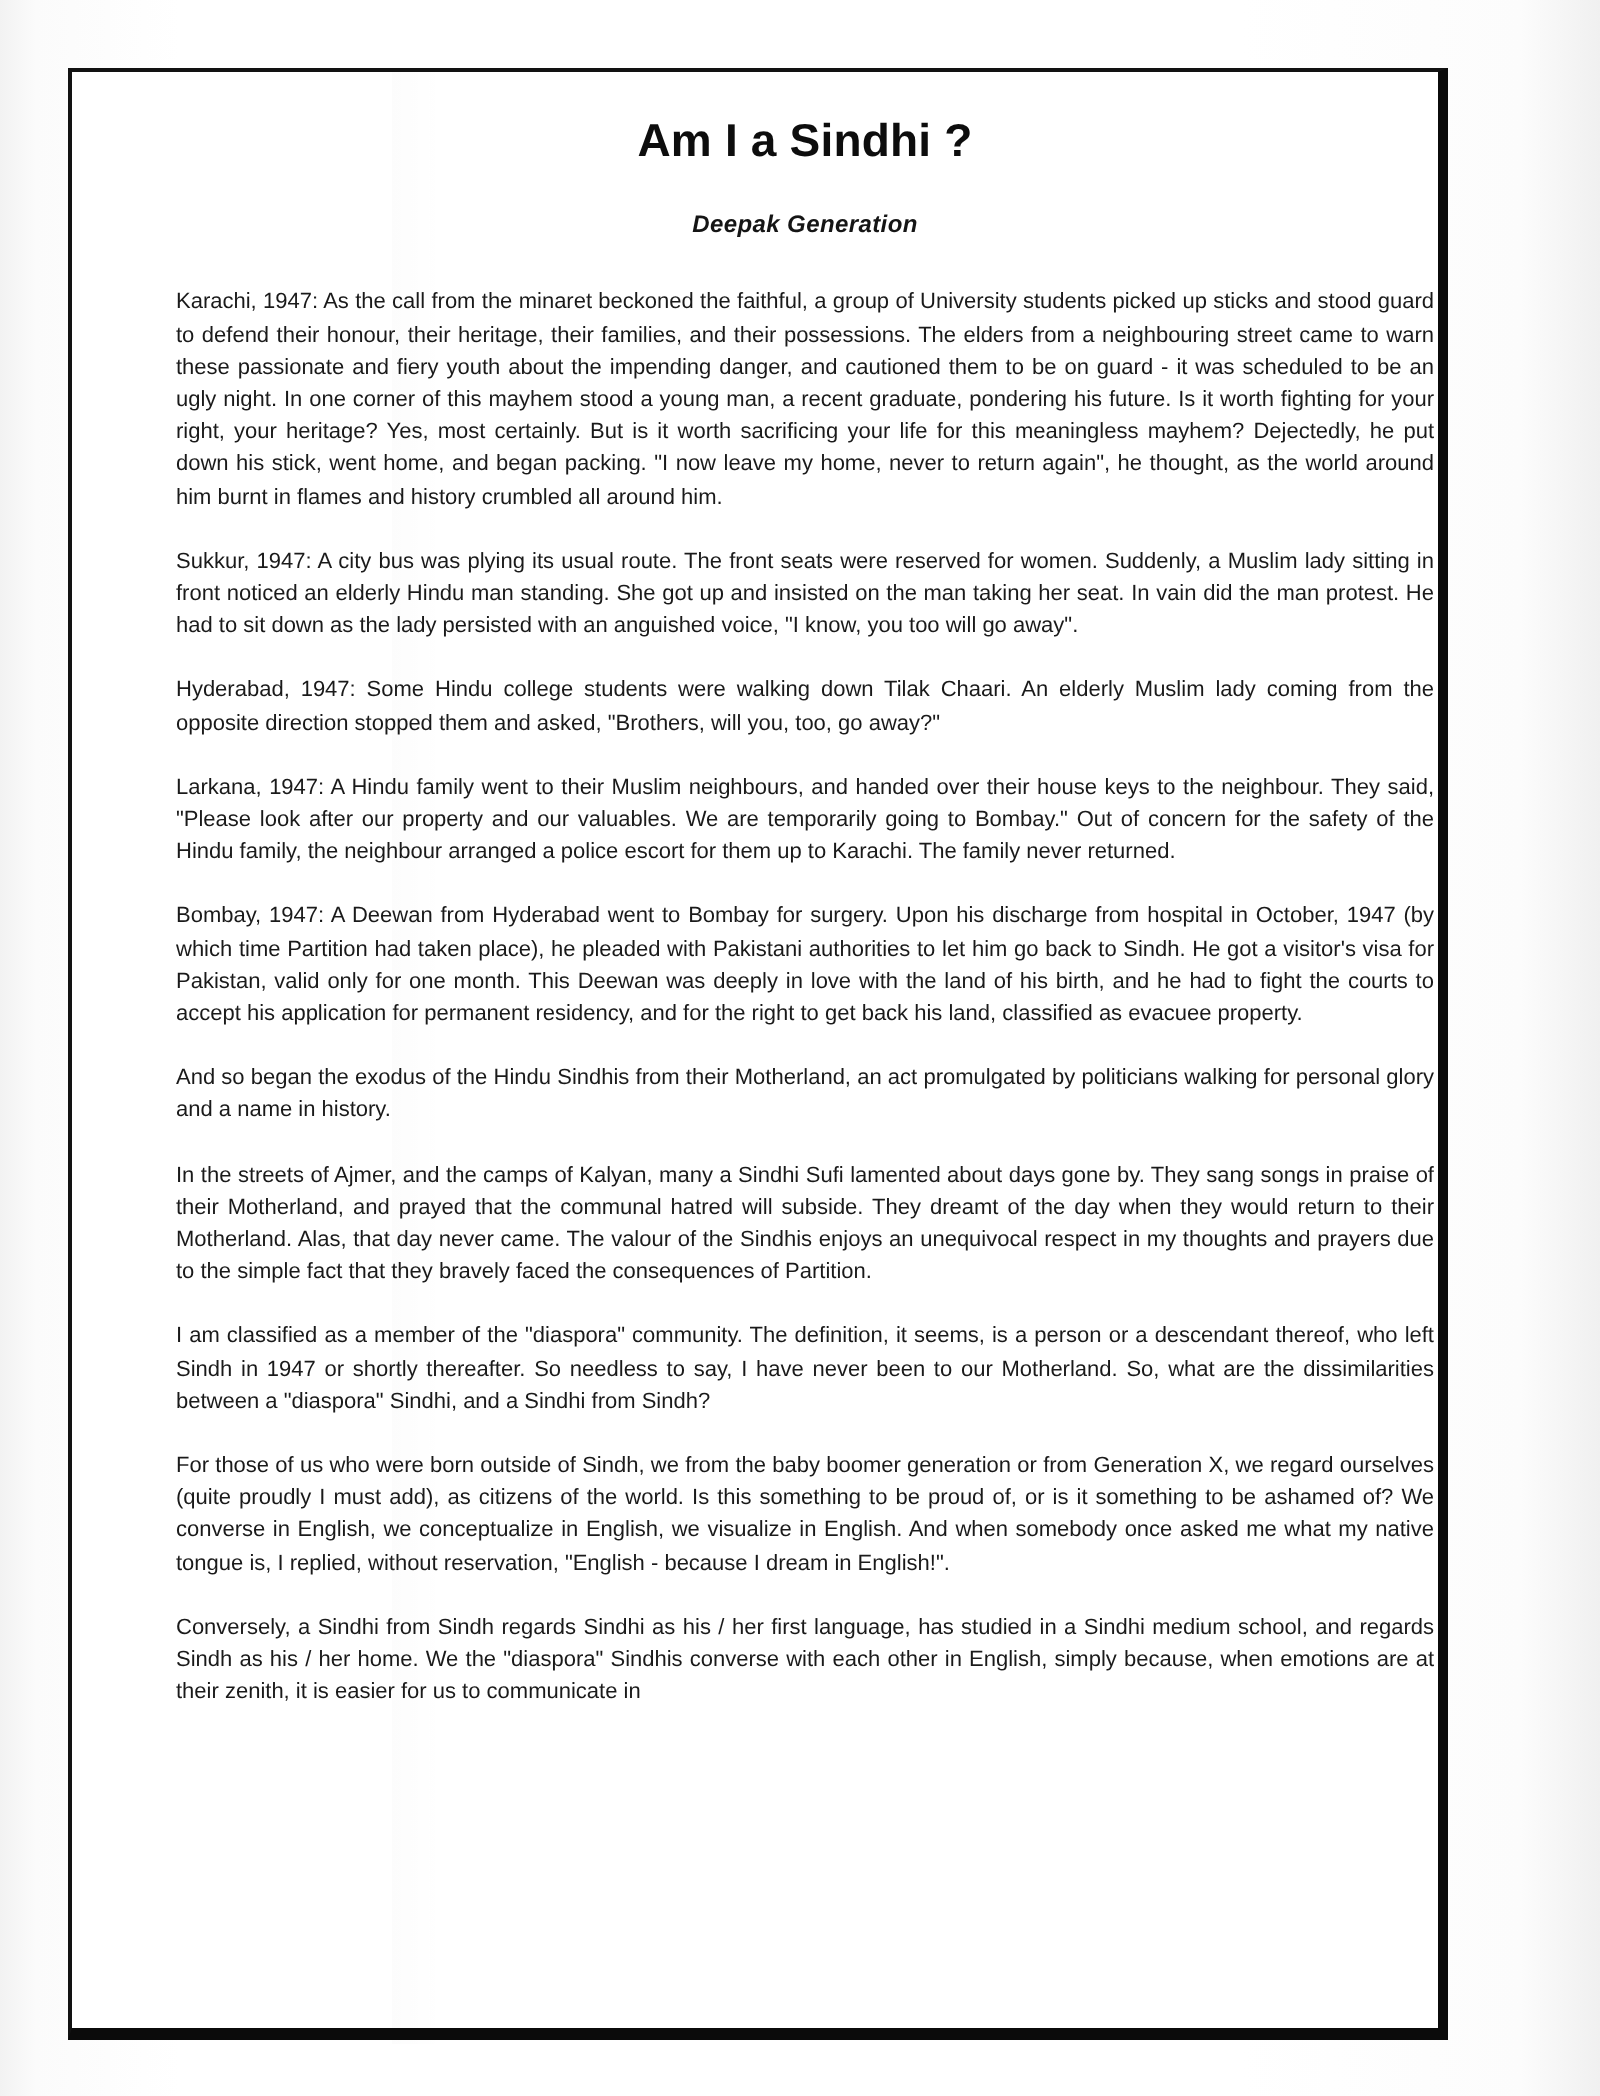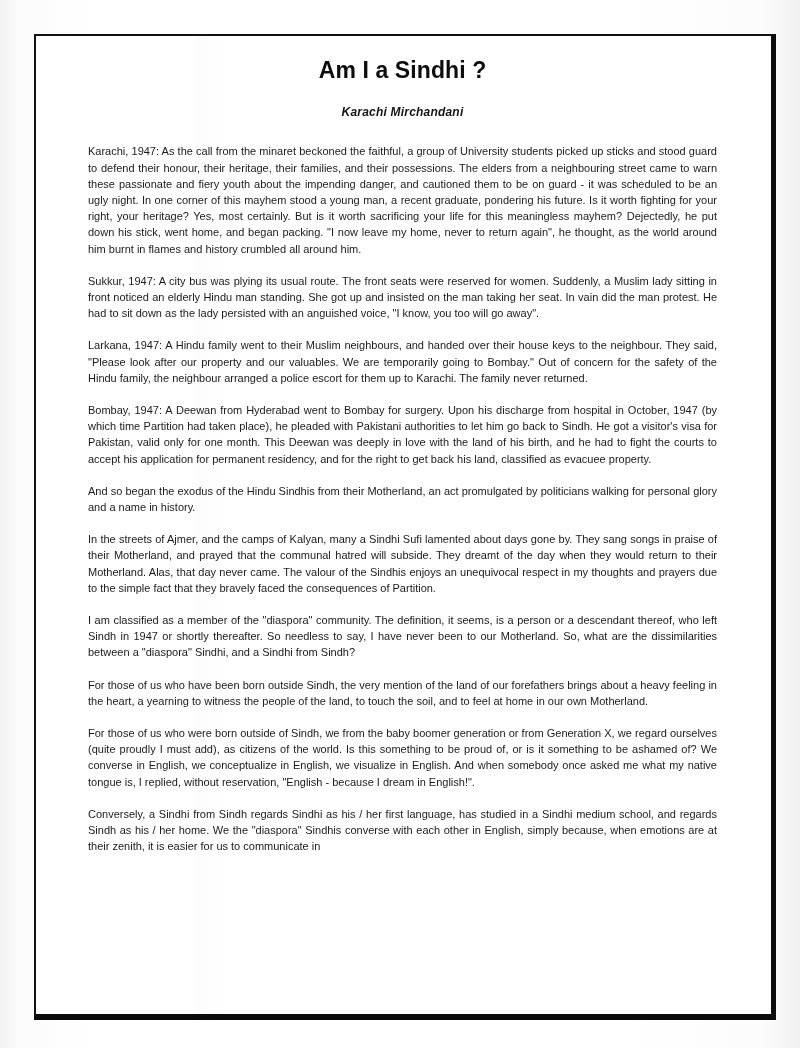--- a/index.html
+++ b/index.html
@@ -25,21 +25,21 @@
       linear-gradient(90deg,
         #f2f2f2 0px, #fbfbfb 18px, #ffffff 90px,
         #ffffff 620px, #fcfcfc 760px, #f0f0f0 800px);
   }
 
   
   #page-frame {
     position: absolute;
     left: 34px;
     top: 34px;
-    width: 742px;
+    width: 690px;
     height: 986px;
     box-sizing: border-box;
     background: #ffffff;
     border-left: 2px solid #121212;
     border-top: 2px solid #121212;
     border-right: 5px solid #0b0b0b;
     border-bottom: 6px solid #0b0b0b;
   }
 
   
@@ -101,40 +101,40 @@
 <div id="scan-sheet">
 
   <div id="page-frame">
 
     <div id="scan-band"></div>
 
     <div id="content">
 
       <h1 id="doc-title">Am I a Sindhi ?</h1>
 
-      <div id="doc-author">Karachi Mirchandani</div>
+      <div id="doc-author">Deepak Generation</div>
 
       <div id="body-copy">
 
         <p class="para">Karachi, 1947: As the call from the minaret beckoned the faithful, a group of University students picked up sticks and stood guard to defend their honour, their heritage, their families, and their possessions. The elders from a neighbouring street came to warn these passionate and fiery youth about the impending danger, and cautioned them to be on guard - it was scheduled to be an ugly night. In one corner of this mayhem stood a young man, a recent graduate, pondering his future. Is it worth fighting for your right, your heritage? Yes, most certainly. But is it worth sacrificing your life for this meaningless mayhem? Dejectedly, he put down his stick, went home, and began packing. "I now leave my home, never to return again", he thought, as the world around him burnt in flames and history crumbled all around him.</p>
 
         <p class="para">Sukkur, 1947: A city bus was plying its usual route. The front seats were reserved for women. Suddenly, a Muslim lady sitting in front noticed an elderly Hindu man standing. She got up and insisted on the man taking her seat. In vain did the man protest. He had to sit down as the lady persisted with an anguished voice, "I know, you too will go away".</p>
 
+        <p class="para">Hyderabad, 1947: Some Hindu college students were walking down Tilak Chaari. An elderly Muslim lady coming from the opposite direction stopped them and asked, "Brothers, will you, too, go away?"</p>
 
         <p class="para">Larkana, 1947: A Hindu family went to their Muslim neighbours, and handed over their house keys to the neighbour. They said, "Please look after our property and our valuables. We are temporarily going to Bombay." Out of concern for the safety of the Hindu family, the neighbour arranged a police escort for them up to Karachi. The family never returned.</p>
 
         <p class="para">Bombay, 1947: A Deewan from Hyderabad went to Bombay for surgery. Upon his discharge from hospital in October, 1947 (by which time Partition had taken place), he pleaded with Pakistani authorities to let him go back to Sindh. He got a visitor's visa for Pakistan, valid only for one month. This Deewan was deeply in love with the land of his birth, and he had to fight the courts to accept his application for permanent residency, and for the right to get back his land, classified as evacuee property.</p>
 
         <p class="para">And so began the exodus of the Hindu Sindhis from their Motherland, an act promulgated by politicians walking for personal glory and a name in history.</p>
 
         <p class="para">In the streets of Ajmer, and the camps of Kalyan, many a Sindhi Sufi lamented about days gone by. They sang songs in praise of their Motherland, and prayed that the communal hatred will subside. They dreamt of the day when they would return to their Motherland. Alas, that day never came. The valour of the Sindhis enjoys an unequivocal respect in my thoughts and prayers due to the simple fact that they bravely faced the consequences of Partition.</p>
 
         <p class="para">I am classified as a member of the "diaspora" community. The definition, it seems, is a person or a descendant thereof, who left Sindh in 1947 or shortly thereafter. So needless to say, I have never been to our Motherland. So, what are the dissimilarities between a "diaspora" Sindhi, and a Sindhi from Sindh?</p>
 
-        <p class="para">For those of us who have been born outside Sindh, the very mention of the land of our forefathers brings about a heavy feeling in the heart, a yearning to witness the people of the land, to touch the soil, and to feel at home in our own Motherland.</p>
 
         <p class="para">For those of us who were born outside of Sindh, we from the baby boomer generation or from Generation X, we regard ourselves (quite proudly I must add), as citizens of the world. Is this something to be proud of, or is it something to be ashamed of? We converse in English, we conceptualize in English, we visualize in English. And when somebody once asked me what my native tongue is, I replied, without reservation, "English - because I dream in English!".</p>
 
         <p class="para">Conversely, a Sindhi from Sindh regards Sindhi as his / her first language, has studied in a Sindhi medium school, and regards Sindh as his / her home. We the "diaspora" Sindhis converse with each other in English, simply because, when emotions are at their zenith, it is easier for us to communicate in</p>
 
       </div>
     </div>
   </div>
 </div>
 

